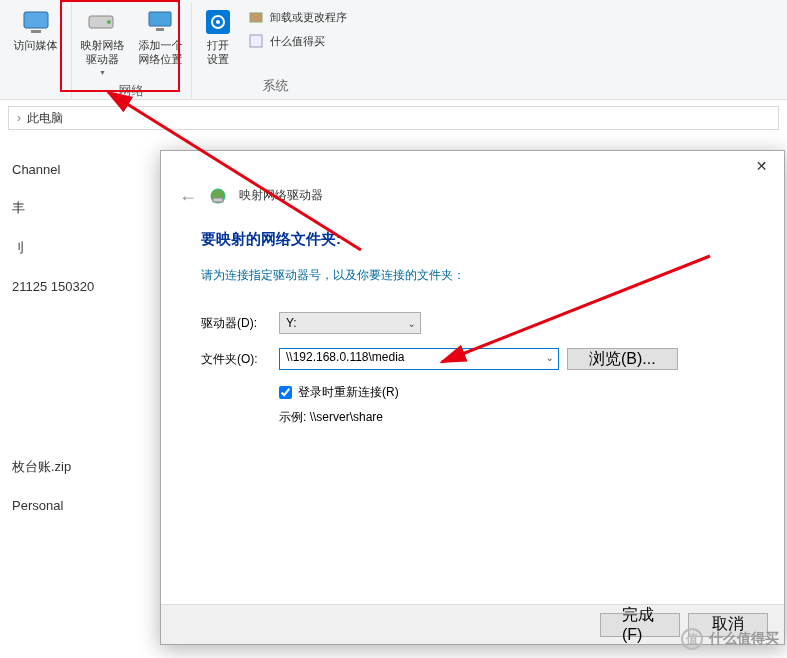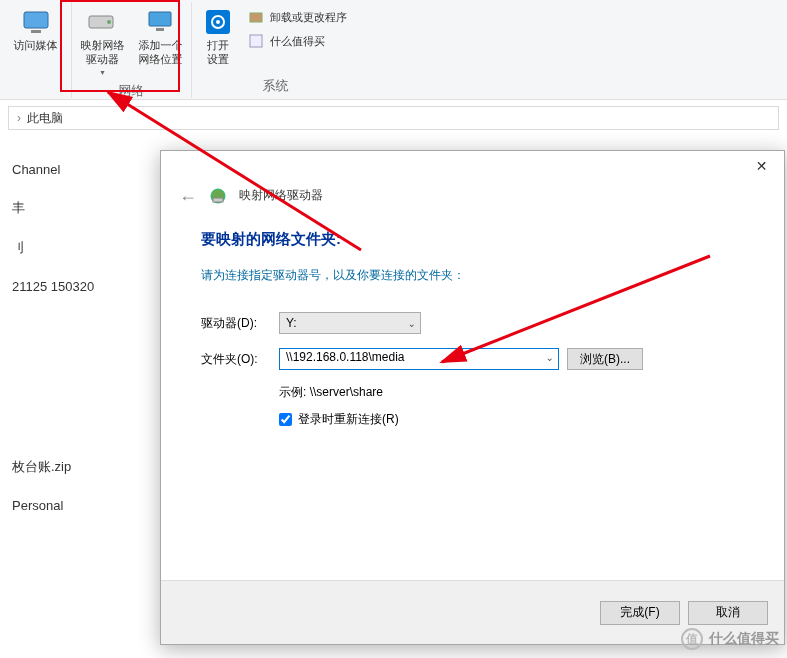--- a/index.html
+++ b/index.html
@@ -182,22 +182,22 @@
       flex: 1;
       font-size: 12px;
       font-family: inherit;
       background: transparent;
     }
     .folder-combo .chev { font-size: 10px; color:#555;}
     .btn {
       background: #e1e1e1;
       border: 1px solid #adadad;
       height: 22px;
-      padding: 0 12px;
-      font-size: 12px;
+      padding: 0 21px;
+      font-size: 16px;
       display: inline-flex;
       align-items: center;
       justify-content: center;
       cursor: default;
     }
     .indent { margin-left: 78px; }
     .example { font-size: 12px; margin-bottom: 10px; }
     .check-row {
       display: flex;
       align-items: center;
@@ -209,21 +209,21 @@
     .linklike {
       color: #0066cc;
       text-decoration: underline;
       font-size: 12px;
       cursor: pointer;
     }
     .dlg-footer {
       position: absolute;
       bottom: 0;
       left: 0; right: 0;
-      height: 64px;
+      height: 40px;
       background: #f0f0f0;
       border-top: 1px solid #dcdcdc;
       display: flex;
       justify-content: flex-end;
       align-items: center;
       gap: 8px;
       padding-right: 16px;
     }
     .dlg-footer .btn { width: 80px; height: 24px; background:#e1e1e1;}
     
@@ -375,26 +375,26 @@
       <div class="form-label">文件夹(O):</div>
       <div class="folder-input-wrap">
         <div class="folder-combo">
           <input type="text" value="\\192.168.0.118\media" style="">
           <span class="chev">⌄</span>
         </div>
         <div class="btn">浏览(B)...</div>
       </div>
     </div>
 
-    <div class="indent example">示例: \\server\share</div>
-
     <div class="indent check-row">
       <input type="checkbox" checked="" style="">
       <span>登录时重新连接(R)</span>
     </div>
+
+    <div class="indent example">示例: \\server\share</div>
 
   </div>
 
   <div class="dlg-footer">
     <div class="btn">完成(F)</div>
     <div class="btn">取消</div>
   </div>
 </div>
 
 <svg class="arrow-svg" style="left:96px; top:80px; width:280px; height:180px;">

